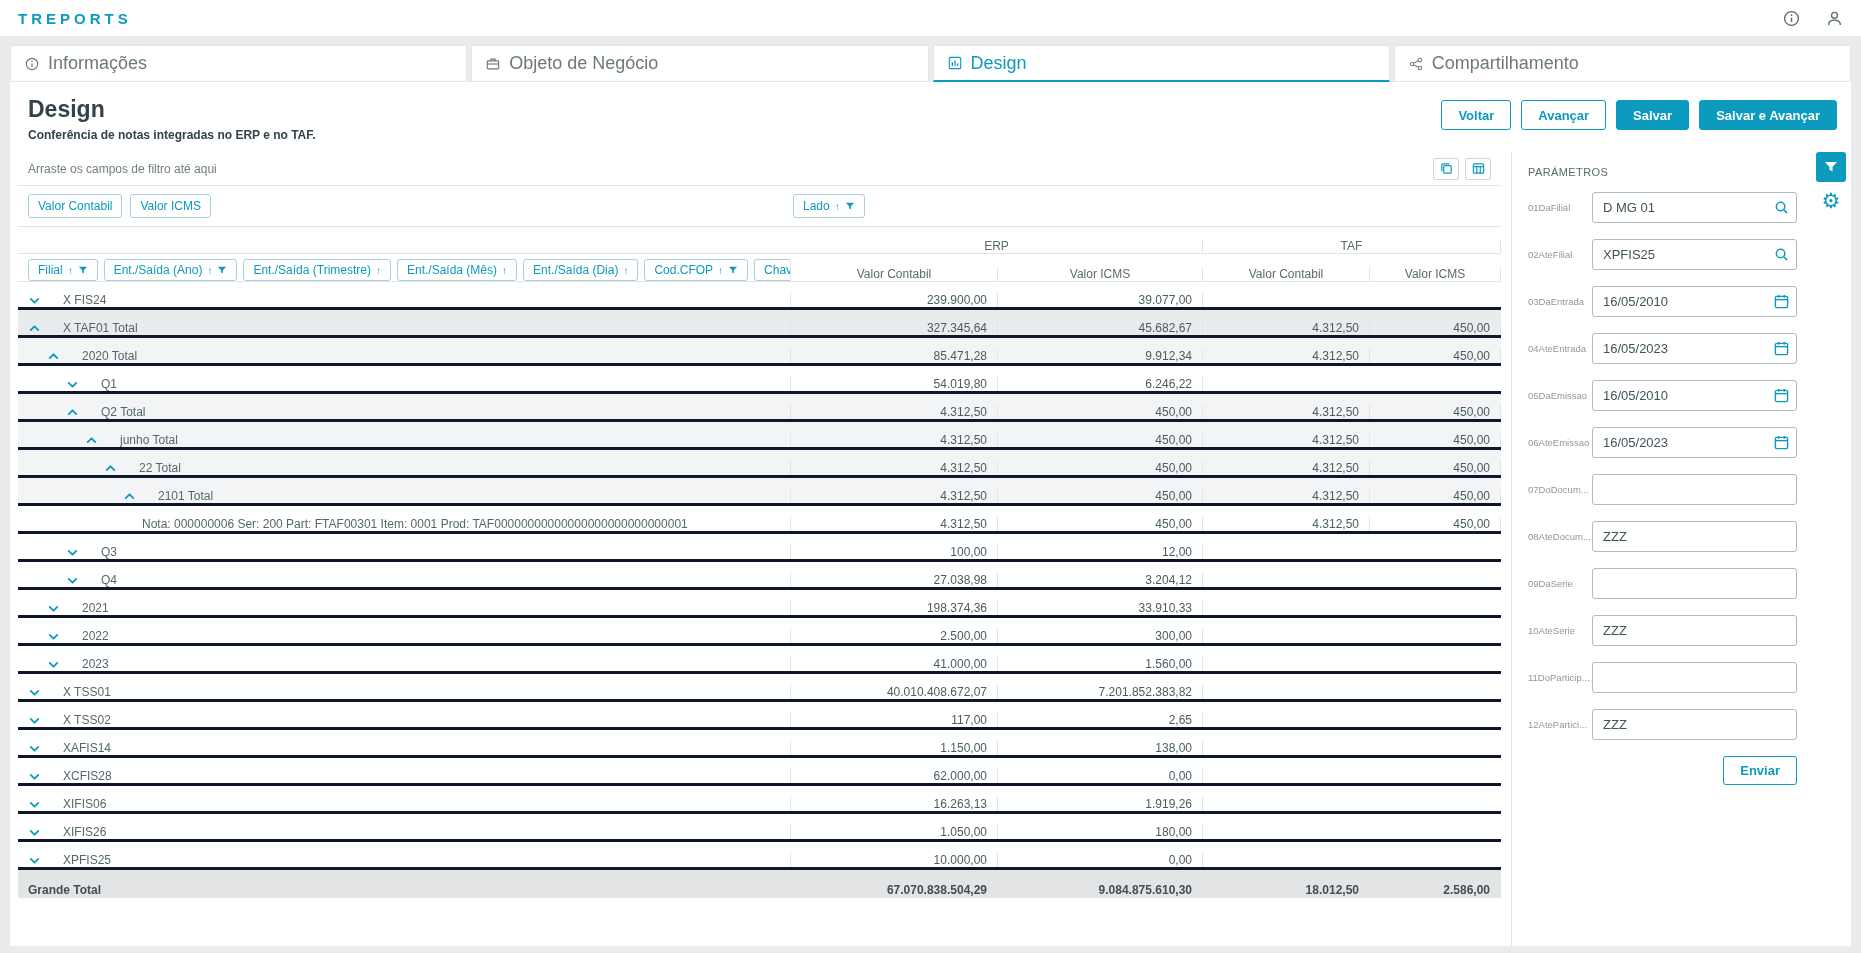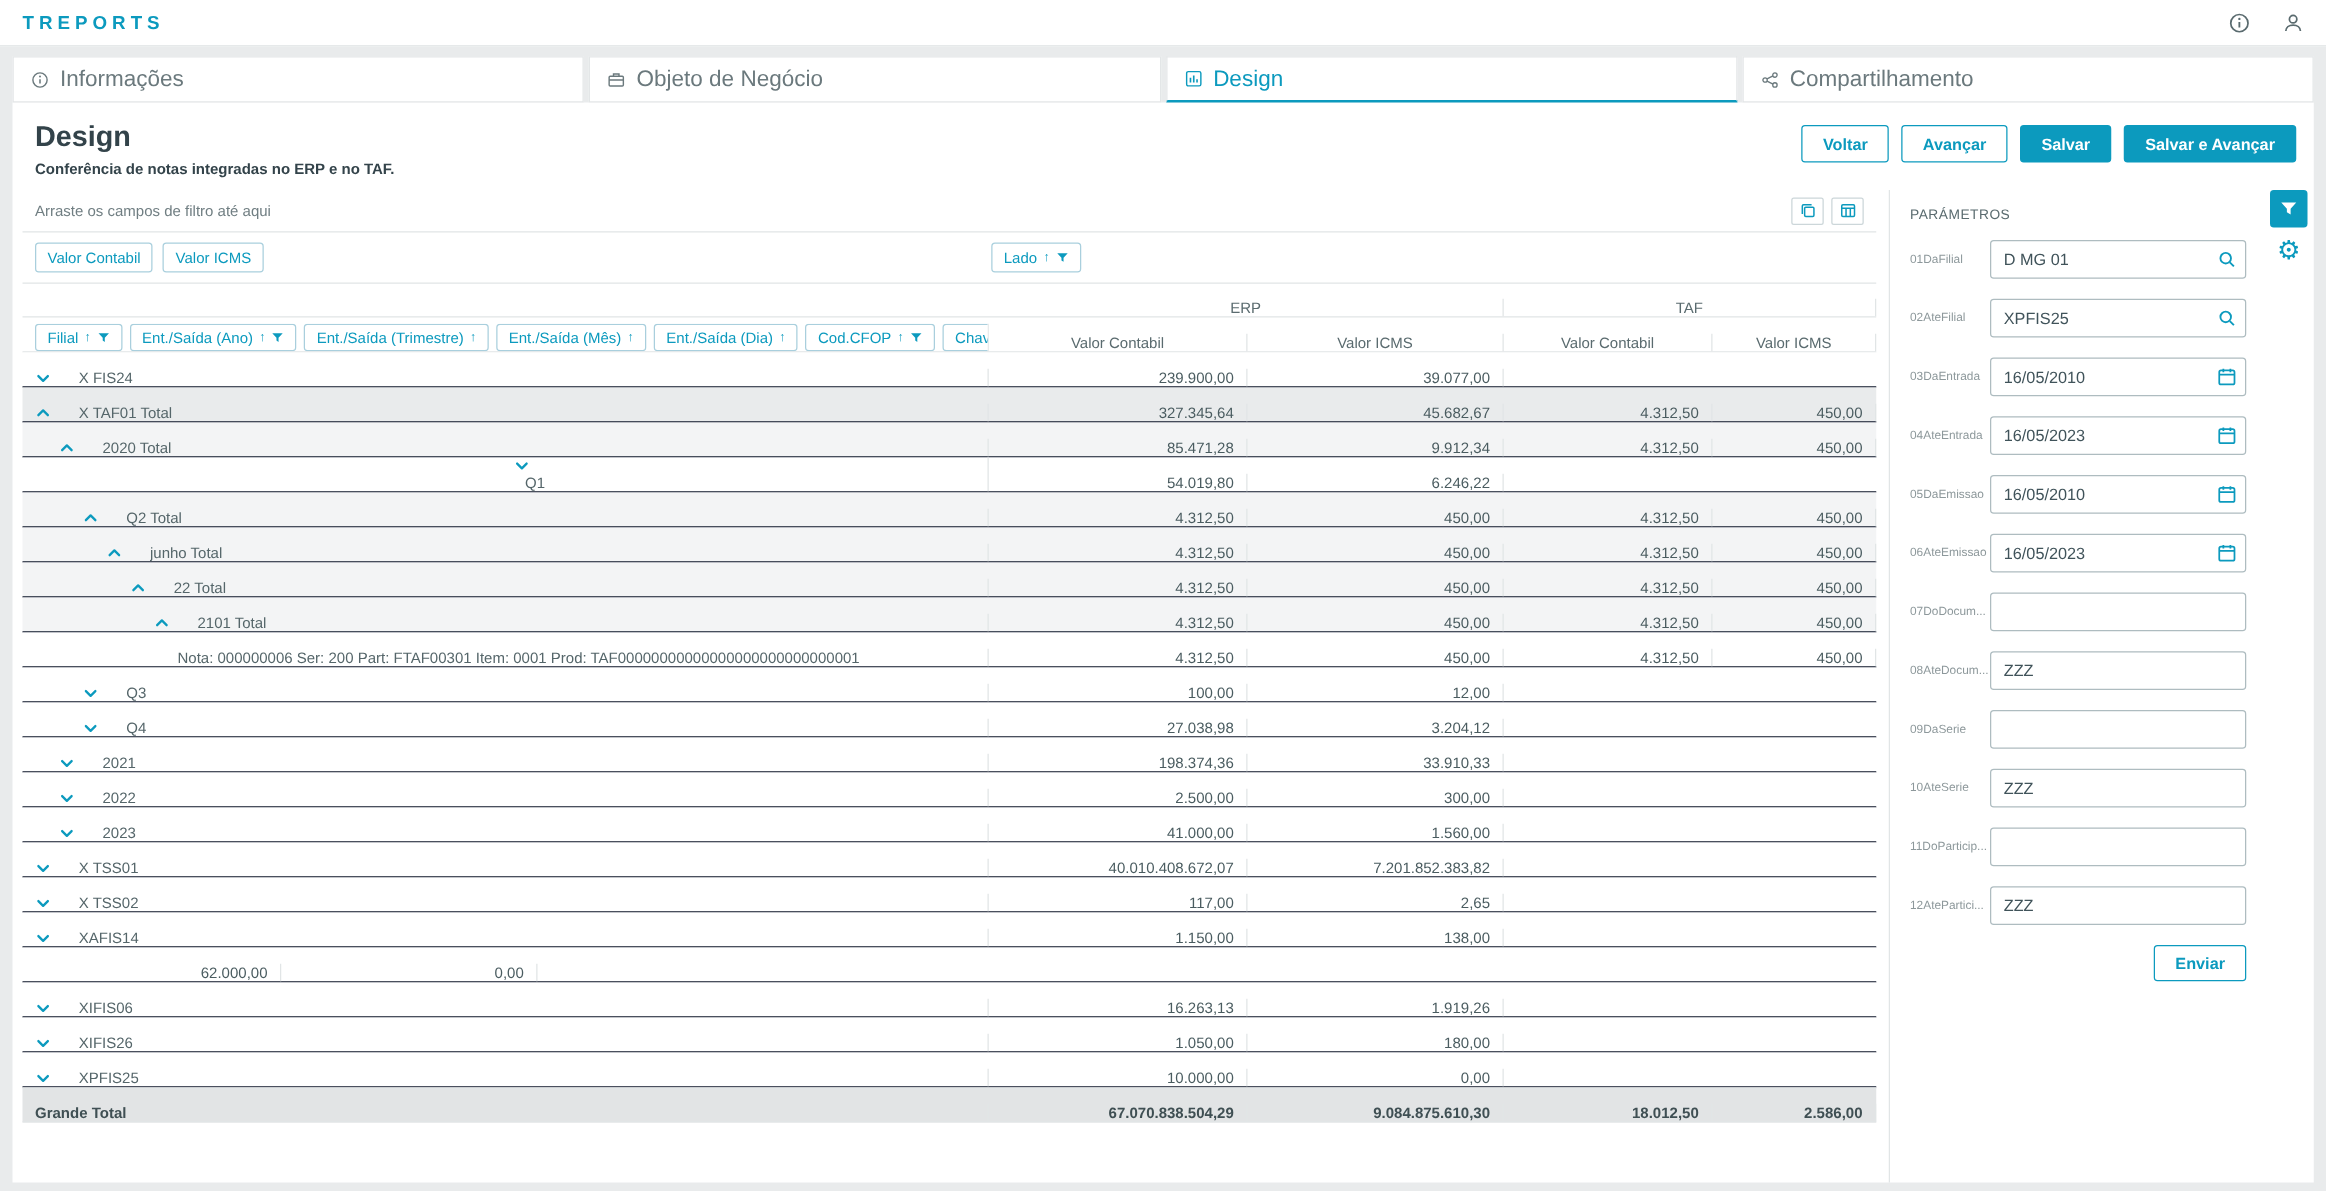--- a/index.html
+++ b/index.html
@@ -86,21 +86,21 @@
 
   .group-row{ border-top:1px solid var(--border); border-bottom:1px solid var(--border); }
   .g-cell{ justify-content:center; color:#5a6b6f; border-right:1px solid var(--border); }
   .g-erp{ width:412px; } .g-taf{ width:298px; }
 
   .sub-row{ border-bottom:1px solid var(--border); }
   .chips-cell{ gap:6px; padding-left:10px; overflow:hidden; }
   .chips-cell .chip{ height:22px; }
   .vh{ justify-content:center; color:#5a6b6f; border-right:1px solid var(--border); }
 
-  .p-row{ border-bottom:1px solid #0f172a; background:#fff; cursor:pointer; }
+  .p-row{ border-bottom:3px solid #0f172a; background:#fff; cursor:pointer; }
   .p-row.total{ background:#f3f4f5; }
   .p-row.highlight{ background:#e9ebec; }
   .row-label-cell{ gap:0; }
   .row-label{ white-space:nowrap; overflow:hidden; text-overflow:ellipsis; color:#55666a; }
   .chevron{ width:13px; height:13px; flex:none; margin-right:22px; }
   .chevron svg{ width:13px; height:13px; display:block; }
   .chevron polyline{ fill:none; stroke:var(--teal); stroke-width:1.7; stroke-linecap:round; stroke-linejoin:round; display:none; }
   .chevron.down .pl-down{ display:inline; }
   .chevron.up .pl-up{ display:inline; }
 
@@ -380,21 +380,21 @@
                   </span>
                   <span class="row-label">2020 Total</span>
                 </div>
                 <div class="cell val v1">85.471,28</div>
                 <div class="cell val v2">9.912,34</div>
                 <div class="cell val v3">4.312,50</div>
                 <div class="cell val v4">450,00</div>
               </div>
 
               <div class="pt-row p-row">
-                <div class="cell row-label-cell" style="padding-left: 48px; flex-direction: column;">
+                <div class="cell row-label-cell" style="padding-left: 48px;">
                   <span class="chevron down">
                     <svg viewBox="0 0 12 12">
                       <polyline class="pl-down" points="2.5,4.5 6,8 9.5,4.5"></polyline>
                       <polyline class="pl-up" points="2.5,7.5 6,4 9.5,7.5"></polyline>
                     </svg>
                   </span>
                   <span class="row-label">Q1</span>
                 </div>
                 <div class="cell val v1">54.019,80</div>
                 <div class="cell val v2">6.246,22</div>
@@ -599,20 +599,29 @@
                   </span>
                   <span class="row-label">XAFIS14</span>
                 </div>
                 <div class="cell val v1">1.150,00</div>
                 <div class="cell val v2">138,00</div>
                 <div class="cell val v3"></div>
                 <div class="cell val v4"></div>
               </div>
 
               <div class="pt-row p-row">
+                <div class="cell row-label-cell" style="padding-left: 10px;">
+                  <span class="chevron down">
+                    <svg viewBox="0 0 12 12">
+                      <polyline class="pl-down" points="2.5,4.5 6,8 9.5,4.5"></polyline>
+                      <polyline class="pl-up" points="2.5,7.5 6,4 9.5,7.5"></polyline>
+                    </svg>
+                  </span>
+                  <span class="row-label">XCFIS28</span>
+                </div>
                 <div class="cell val v1">62.000,00</div>
                 <div class="cell val v2">0,00</div>
                 <div class="cell val v3"></div>
                 <div class="cell val v4"></div>
               </div>
 
               <div class="pt-row p-row">
                 <div class="cell row-label-cell" style="padding-left: 10px;">
                   <span class="chevron down">
                     <svg viewBox="0 0 12 12">

